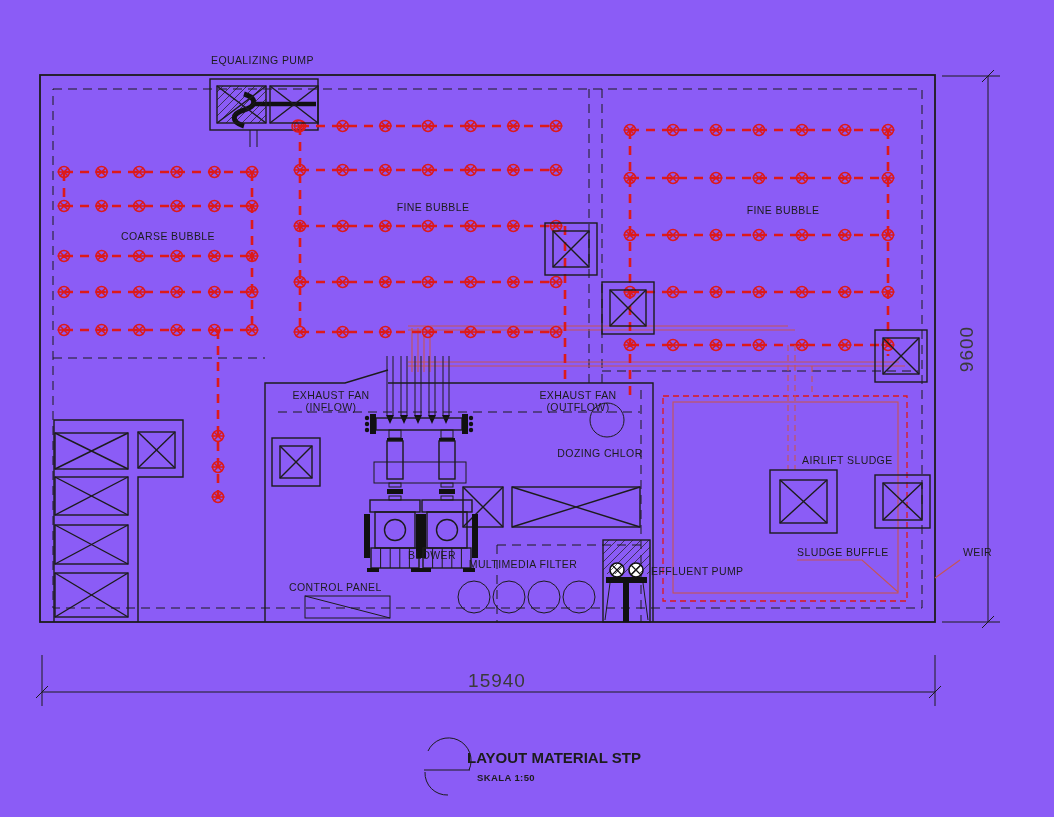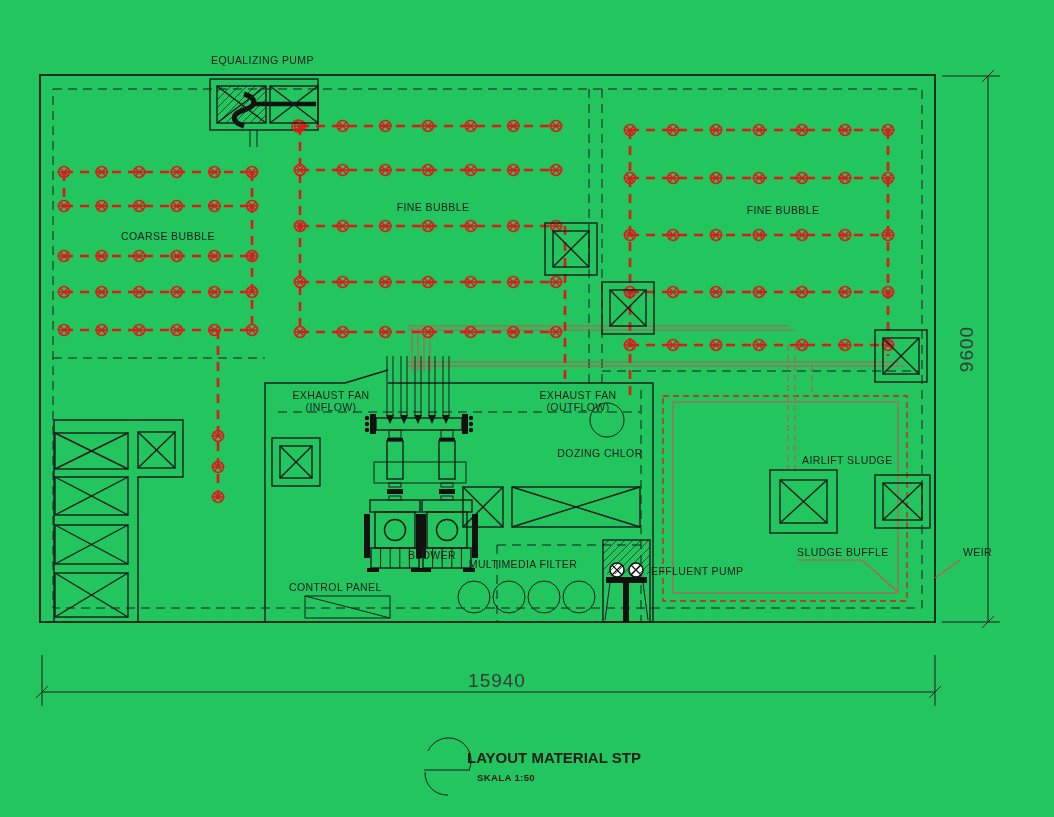--- a/index.html
+++ b/index.html
@@ -1,16 +1,16 @@
 <!DOCTYPE html>
 <html><head>
 <meta charset="utf-8">
 <style>
   html,body{margin:0;padding:0;background:#ffffff;}
-  #stage{position:relative;width:1054px;height:817px;background:#22c55e;overflow:hidden;}
+  #stage{position:relative;width:1054px;height:817px;background:#8b5cf6;overflow:hidden;}
   svg{display:block;}
   .blk{stroke:#1c1c1c;fill:none;stroke-width:1.4;}
   .thin{stroke:#1c1c1c;fill:none;stroke-width:1;}
   .dash{stroke:#1c1c1c;fill:none;stroke-width:1;stroke-dasharray:9 6;}
   .redpipe{stroke:#dd1a1a;fill:none;stroke-width:2.6;stroke-dasharray:9 7;}
   .redthin{stroke:#c65555;fill:none;stroke-width:1.1;}
   .redthindash{stroke:#c65555;fill:none;stroke-width:1.1;stroke-dasharray:6 4;}
   .reddash2{stroke:#dd1a1a;fill:none;stroke-width:1.3;stroke-dasharray:6 4;}
   .hatch{stroke:#1c1c1c;stroke-width:.7;fill:none;}
   text{font-family:"Liberation Sans",sans-serif;fill:#1c1c1c;}

